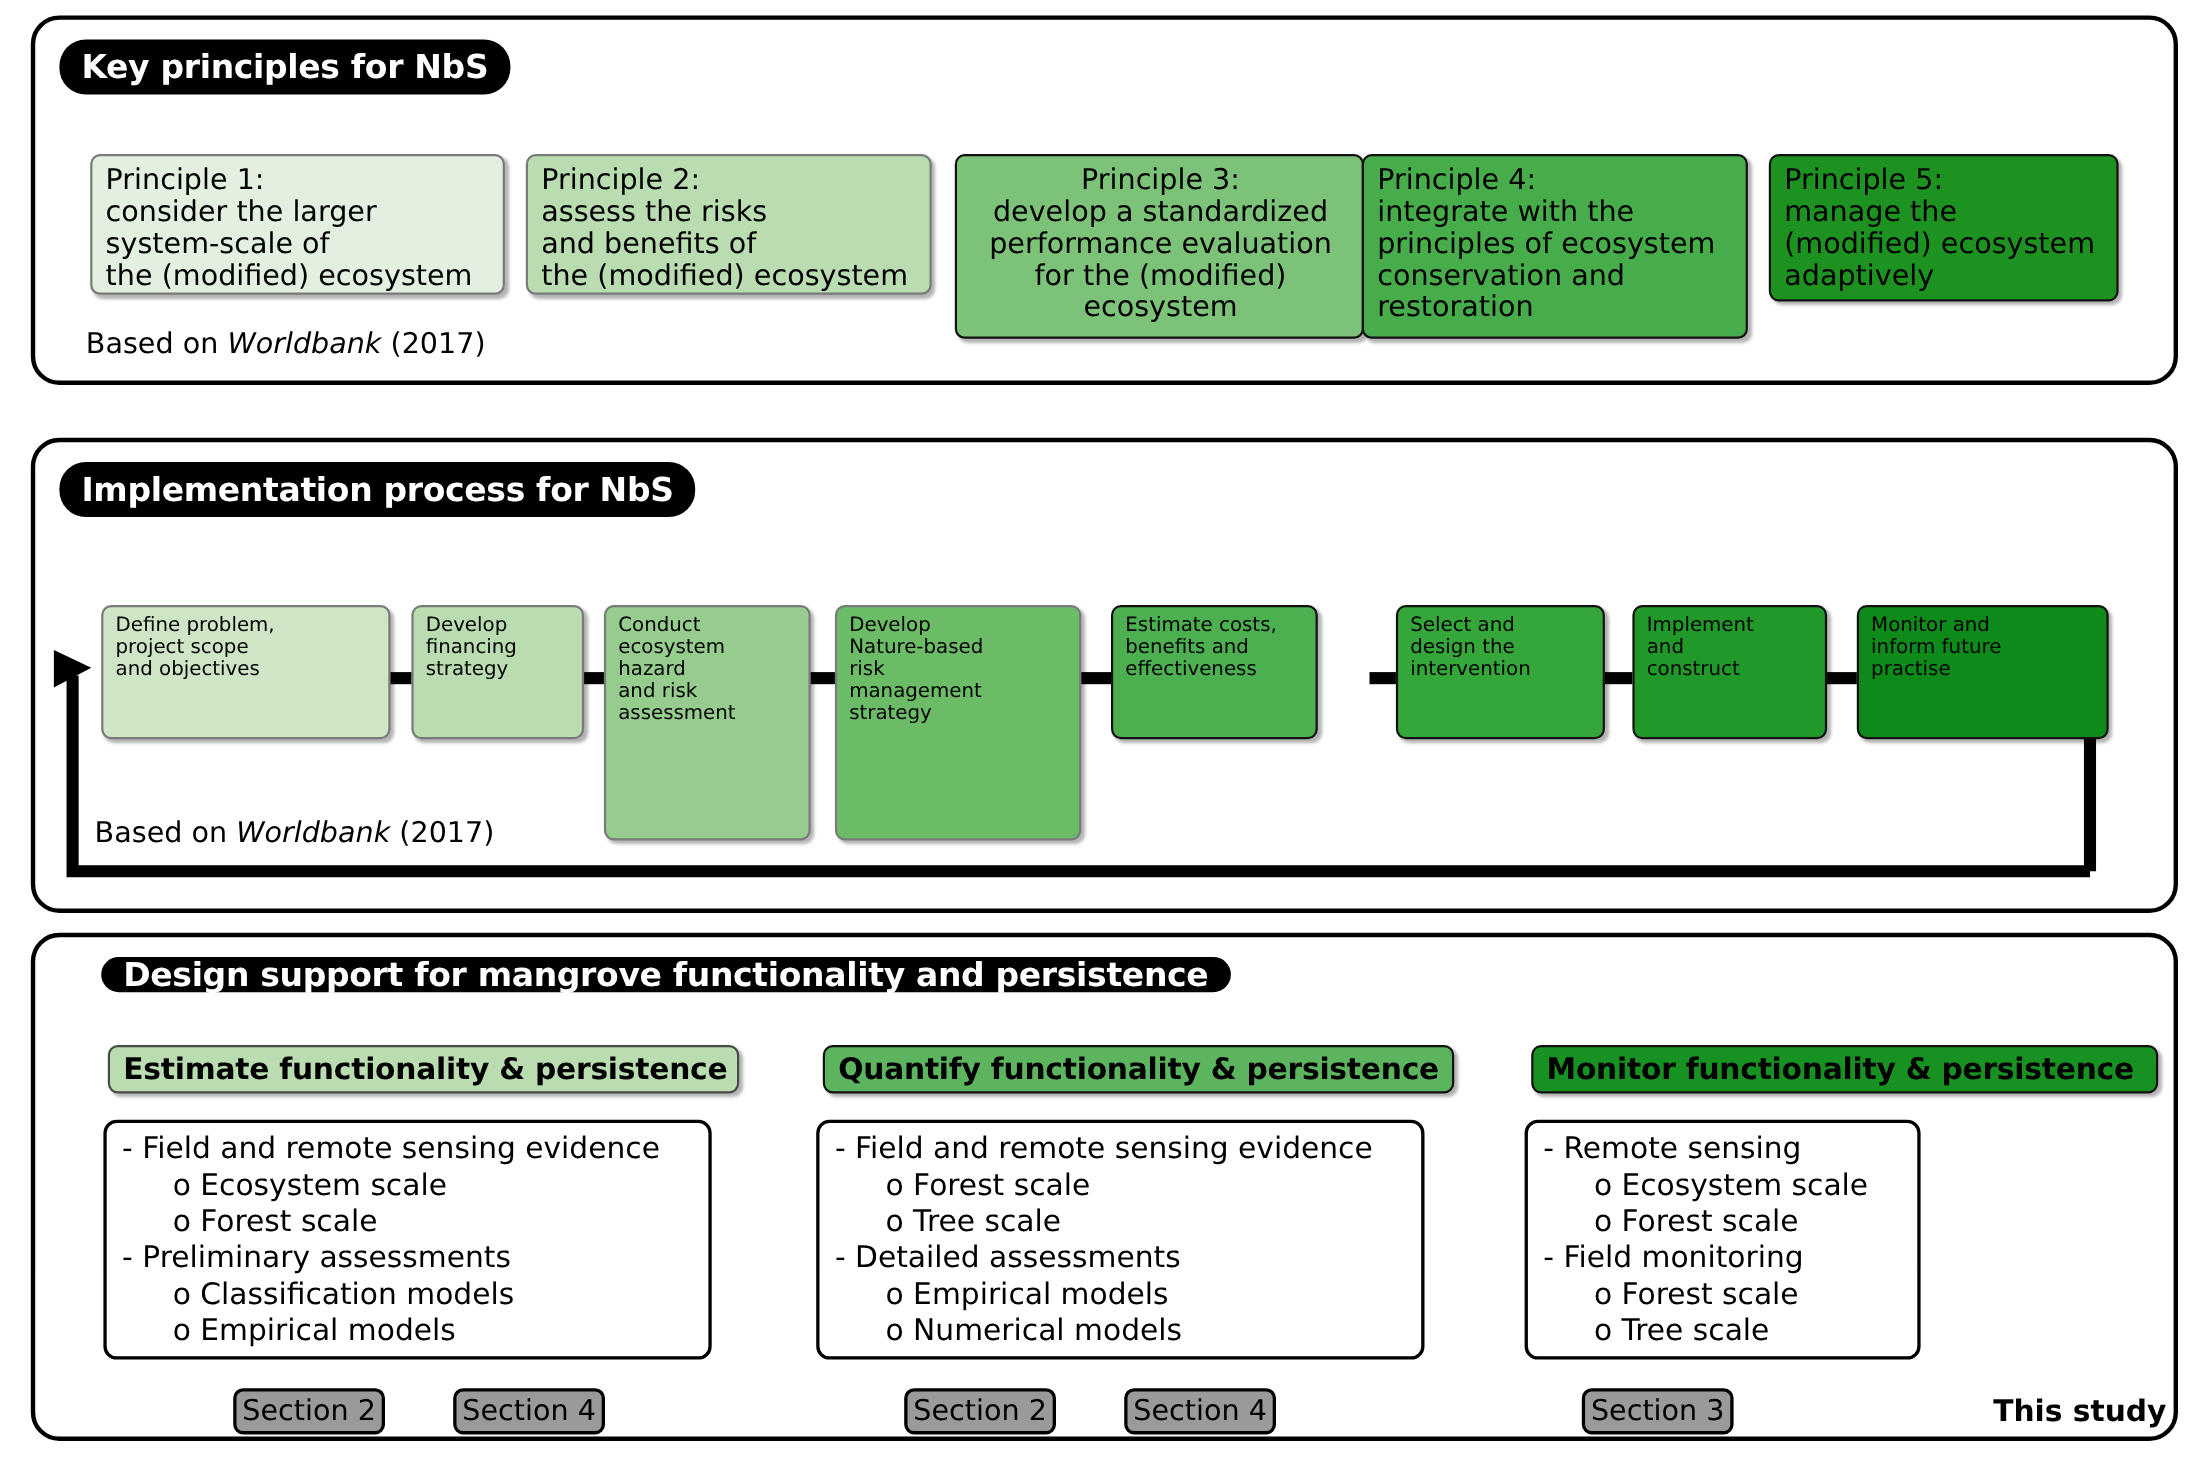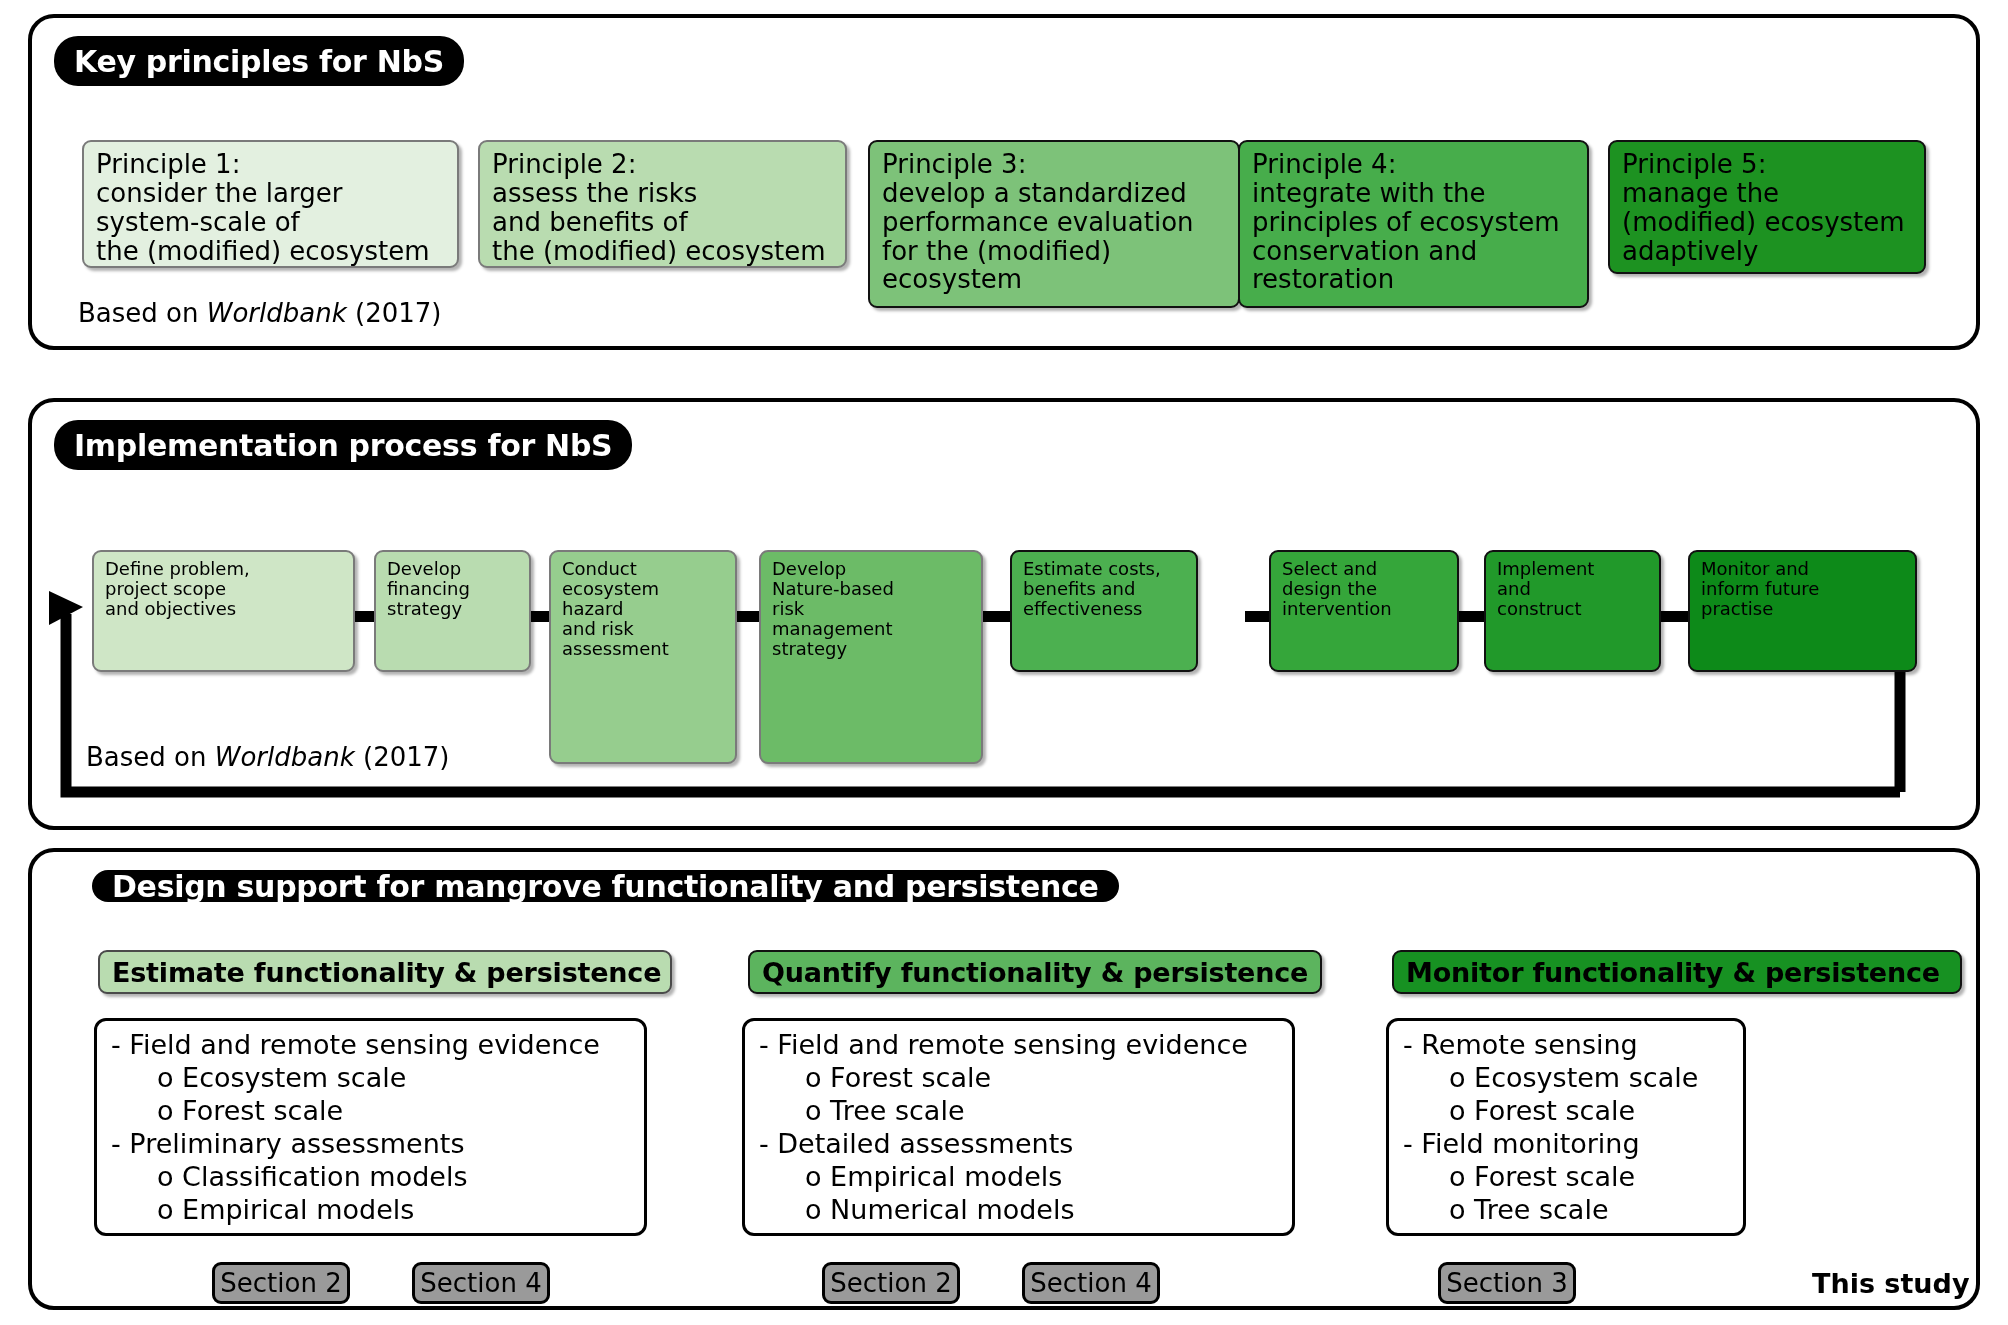--- a/index.html
+++ b/index.html
@@ -162,21 +162,21 @@
 
 <div class="panel" id="panel-principles"></div>
 <div class="banner" id="banner-principles">Key principles for NbS</div>
 
 <div class="pcard" id="pcard-0" style="left: 82px; top: 140px; width: 377px; height: 128px; background: rgb(227, 240, 224);"><div>Principle 1:</div><div style="white-space: pre-line;"> consider the larger
  system-scale of
  the (modified) ecosystem</div></div>
 <div class="pcard" id="pcard-1" style="left: 478px; top: 140px; width: 369px; height: 128px; background: rgb(185, 220, 176);"><div>Principle 2:</div><div style="white-space: pre-line;"> assess the risks
  and benefits of
  the (modified) ecosystem</div></div>
-<div class="pcard dark-border" id="pcard-2" style="left: 868px; top: 140px; width: 372px; height: 168px; background: rgb(125, 194, 121);"><div>Principle 3:</div><div style="white-space: pre-line;"> develop a standardized
+<div class="pcard dark-border" id="pcard-2" style="left: 868px; top: 140px; width: 372px; height: 168px; background: rgb(125, 194, 121); text-align: center;"><div>Principle 3:</div><div style="white-space: pre-line;"> develop a standardized
  performance evaluation
  for the (modified)
  ecosystem</div></div>
 <div class="pcard dark-border" id="pcard-3" style="left: 1238px; top: 140px; width: 351px; height: 168px; background: rgb(71, 173, 75);"><div>Principle 4:</div><div style="white-space: pre-line;"> integrate with the
  principles of ecosystem
  conservation and
  restoration</div></div>
 <div class="pcard dark-border" id="pcard-4" style="left: 1608px; top: 140px; width: 318px; height: 134px; background: rgb(29, 146, 33);"><div>Principle 5:</div><div style="white-space: pre-line;"> manage the
  (modified) ecosystem
  adaptively</div></div>

